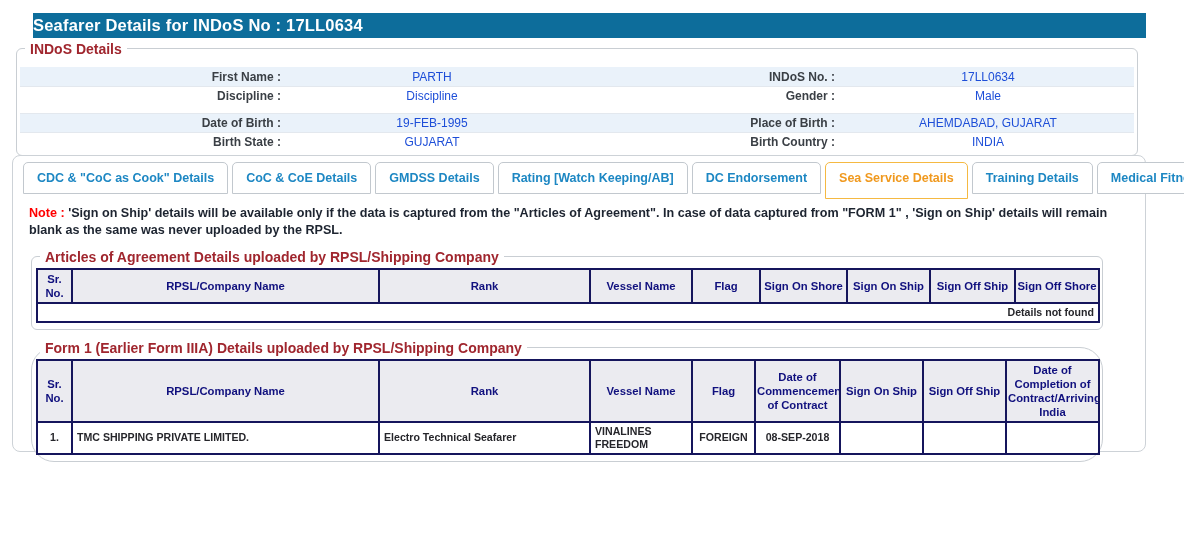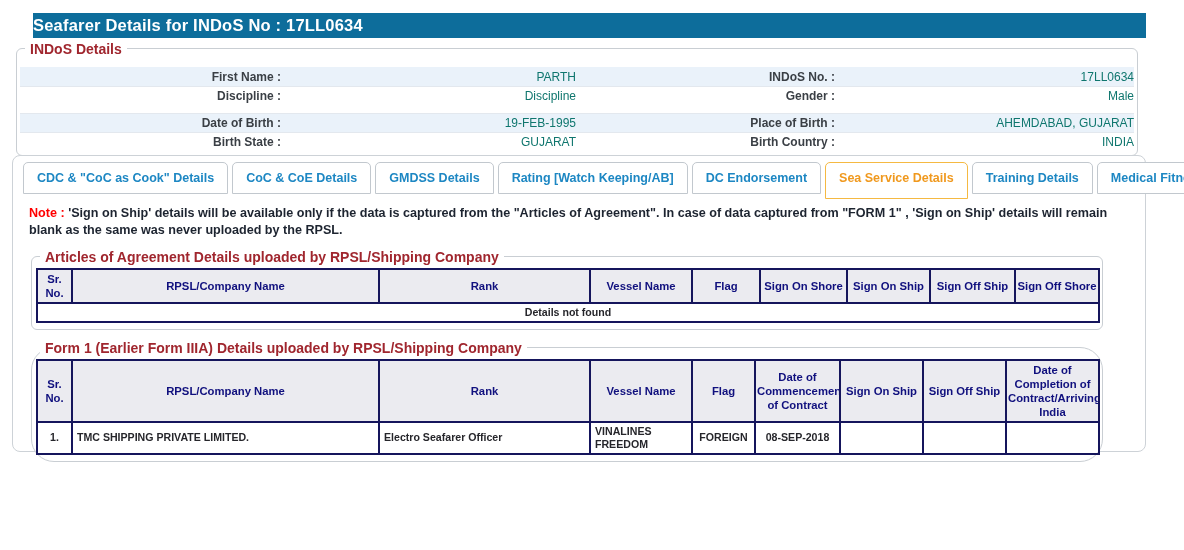--- a/index.html
+++ b/index.html
@@ -36,21 +36,21 @@
   .indos-row {
     display:flex; align-items:center; min-height:19px;
     font-size:12px; border-top:1px solid #e3e8ee;
   }
   .indos-row:first-of-type { border-top:none; }
   .indos-row.alt { background:#eaf2fa;margin-top:8px; }
   .indos-row .lbl {
     width:268px; text-align:right; font-weight:bold; color:#3a3f45;
     padding-right:7px; white-space:nowrap;
   }
-  .indos-row .val { width:288px; color:#0f766e; text-align:right; white-space:nowrap; }
+  .indos-row .val { width:288px; color:#1d4ed8; text-align:center; white-space:nowrap; }
   .indos-row .lbl.r { width:266px; }
   .indos-row .val.r { flex:1; }
 
   
   .tabs-panel {
     position:absolute; left:12px; top:155px; width:1134px; height:297px;
     border:1px solid #cdd2d7; border-radius:8px; background:#fff;
   }
   .tabs {
     display:flex; align-items:flex-start; gap:4px;
@@ -84,21 +84,21 @@
   table.grid th {
     background:#ebebf0; color:#10107e; font-weight:bold;
     font-size:11.3px; text-align:center; padding:2px 1px; line-height:1.25;
   }
   table.grid td {
     font-size:10.6px; font-weight:bold; color:#26262b;
     padding:2px 4px; line-height:1.2;
   }
   .empty-row td {
     color:#e60000; font-size:12.5px; font-weight:bold;
-    text-align:center; padding:0 0 2px 0; height:16px;margin-left:33px;
+    text-align:right; padding:0 0 2px 0; height:16px;margin-left:33px;
   }
   .t2 td { height:28px; }
   .cell-c { text-align:center; }
   .cell-l { text-align:left; }
 </style>
 </head>
 <body>
 
 <div class="header-bar">Seafarer Details for INDoS No : 17LL0634</div>
 
@@ -202,21 +202,21 @@
         <th>Vessel Name</th>
         <th>Flag</th>
         <th>Date of Commencement of Contract</th>
         <th>Sign On Ship</th>
         <th>Sign Off Ship</th>
         <th>Date of Completion of Contract/Arriving India</th>
       </tr>
       <tr>
         <td class="cell-c">1.</td>
         <td class="cell-l">TMC SHIPPING PRIVATE LIMITED.</td>
-        <td class="cell-l">Electro Seafarer Officer</td>
+        <td class="cell-l">Electro Technical Seafarer</td>
         <td class="cell-l">VINALINES FREEDOM</td>
         <td class="cell-c">FOREIGN</td>
         <td class="cell-c">08-SEP-2018</td>
         <td class="cell-c"></td>
         <td class="cell-c"></td>
         <td class="cell-c"></td>
       </tr>
     </tbody>
       </table>
   </div>

